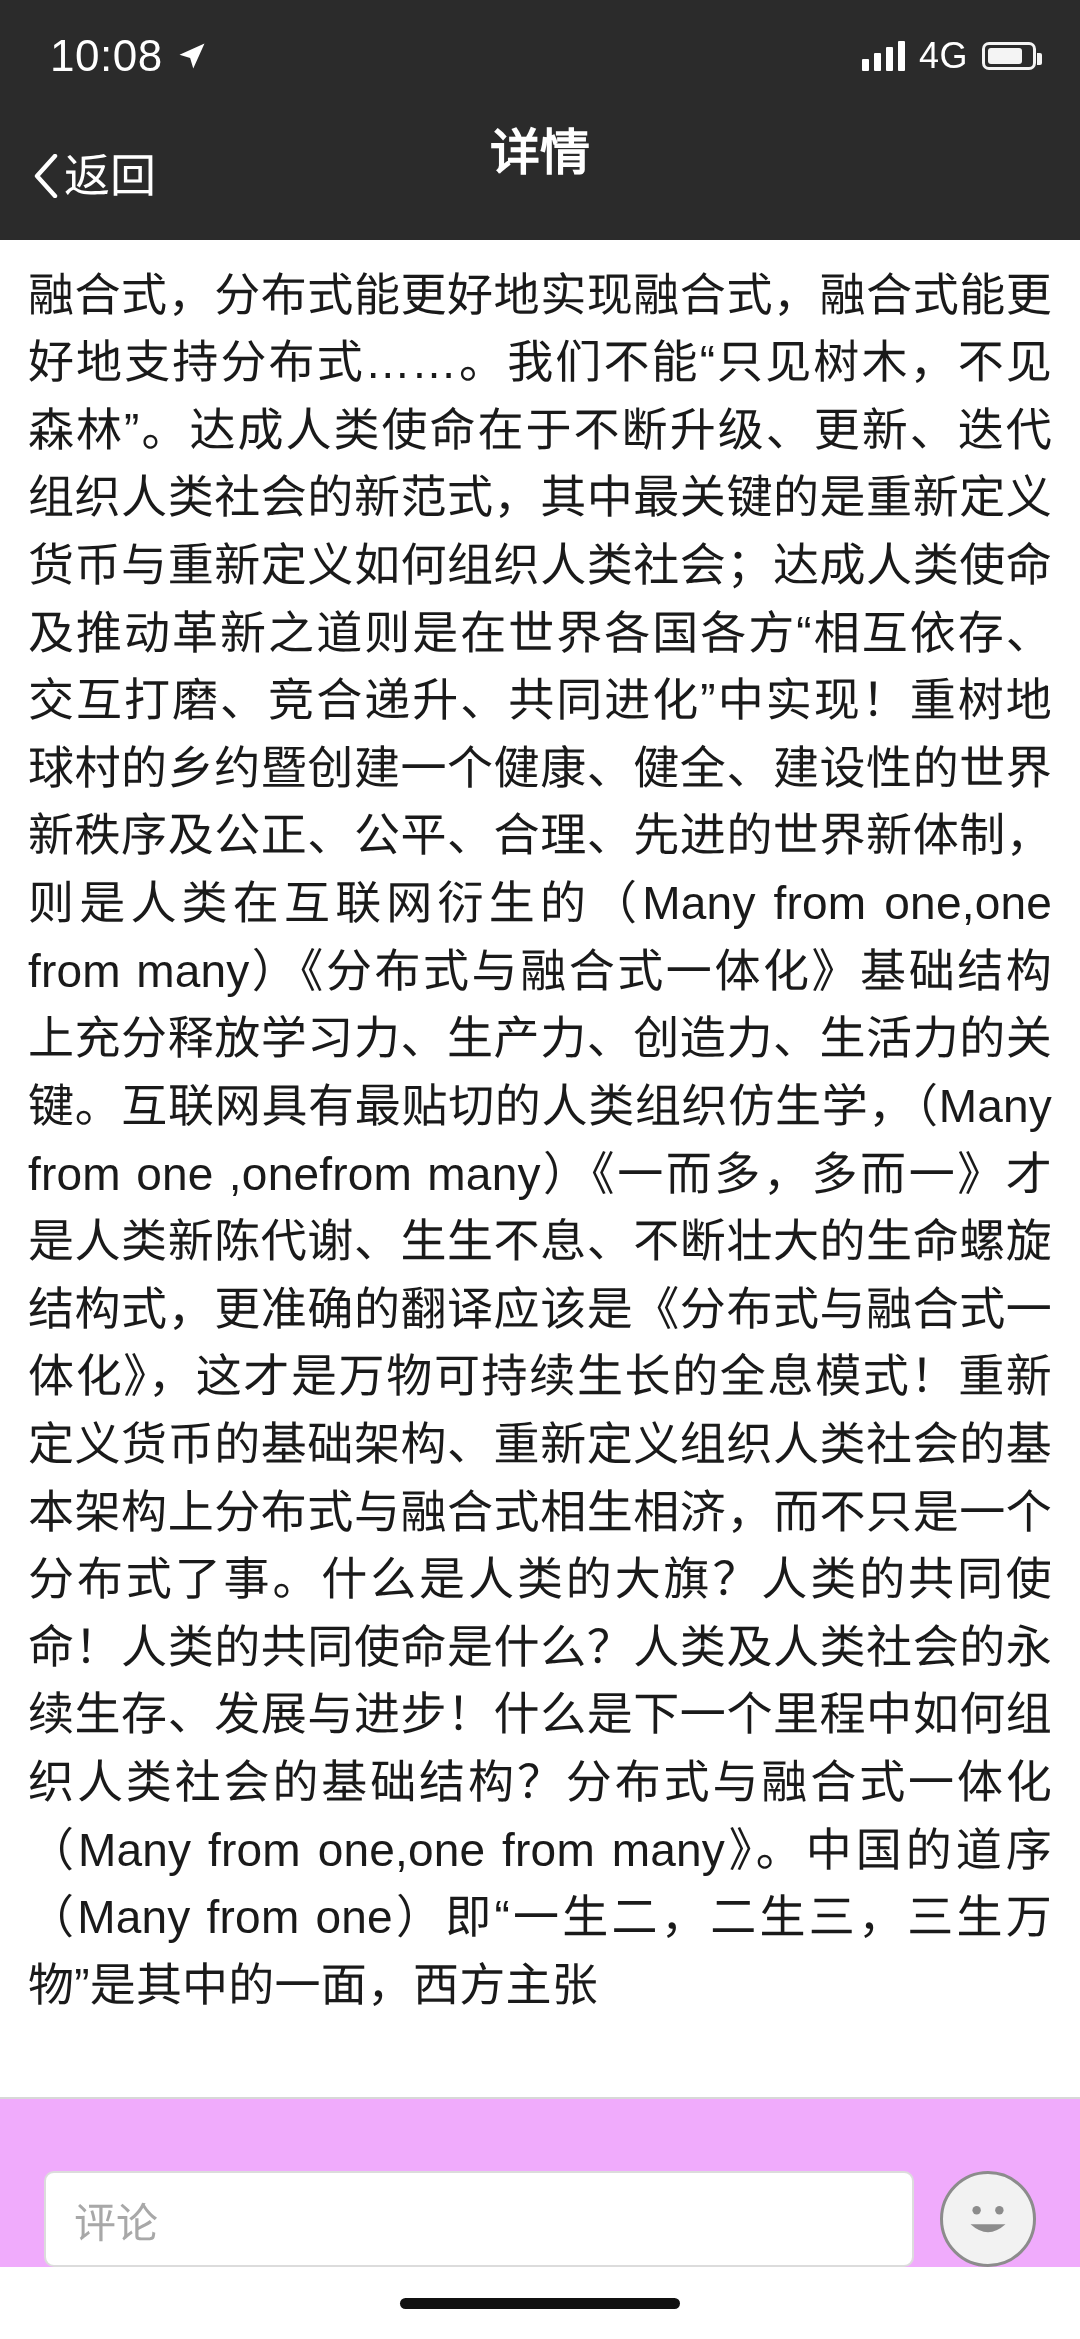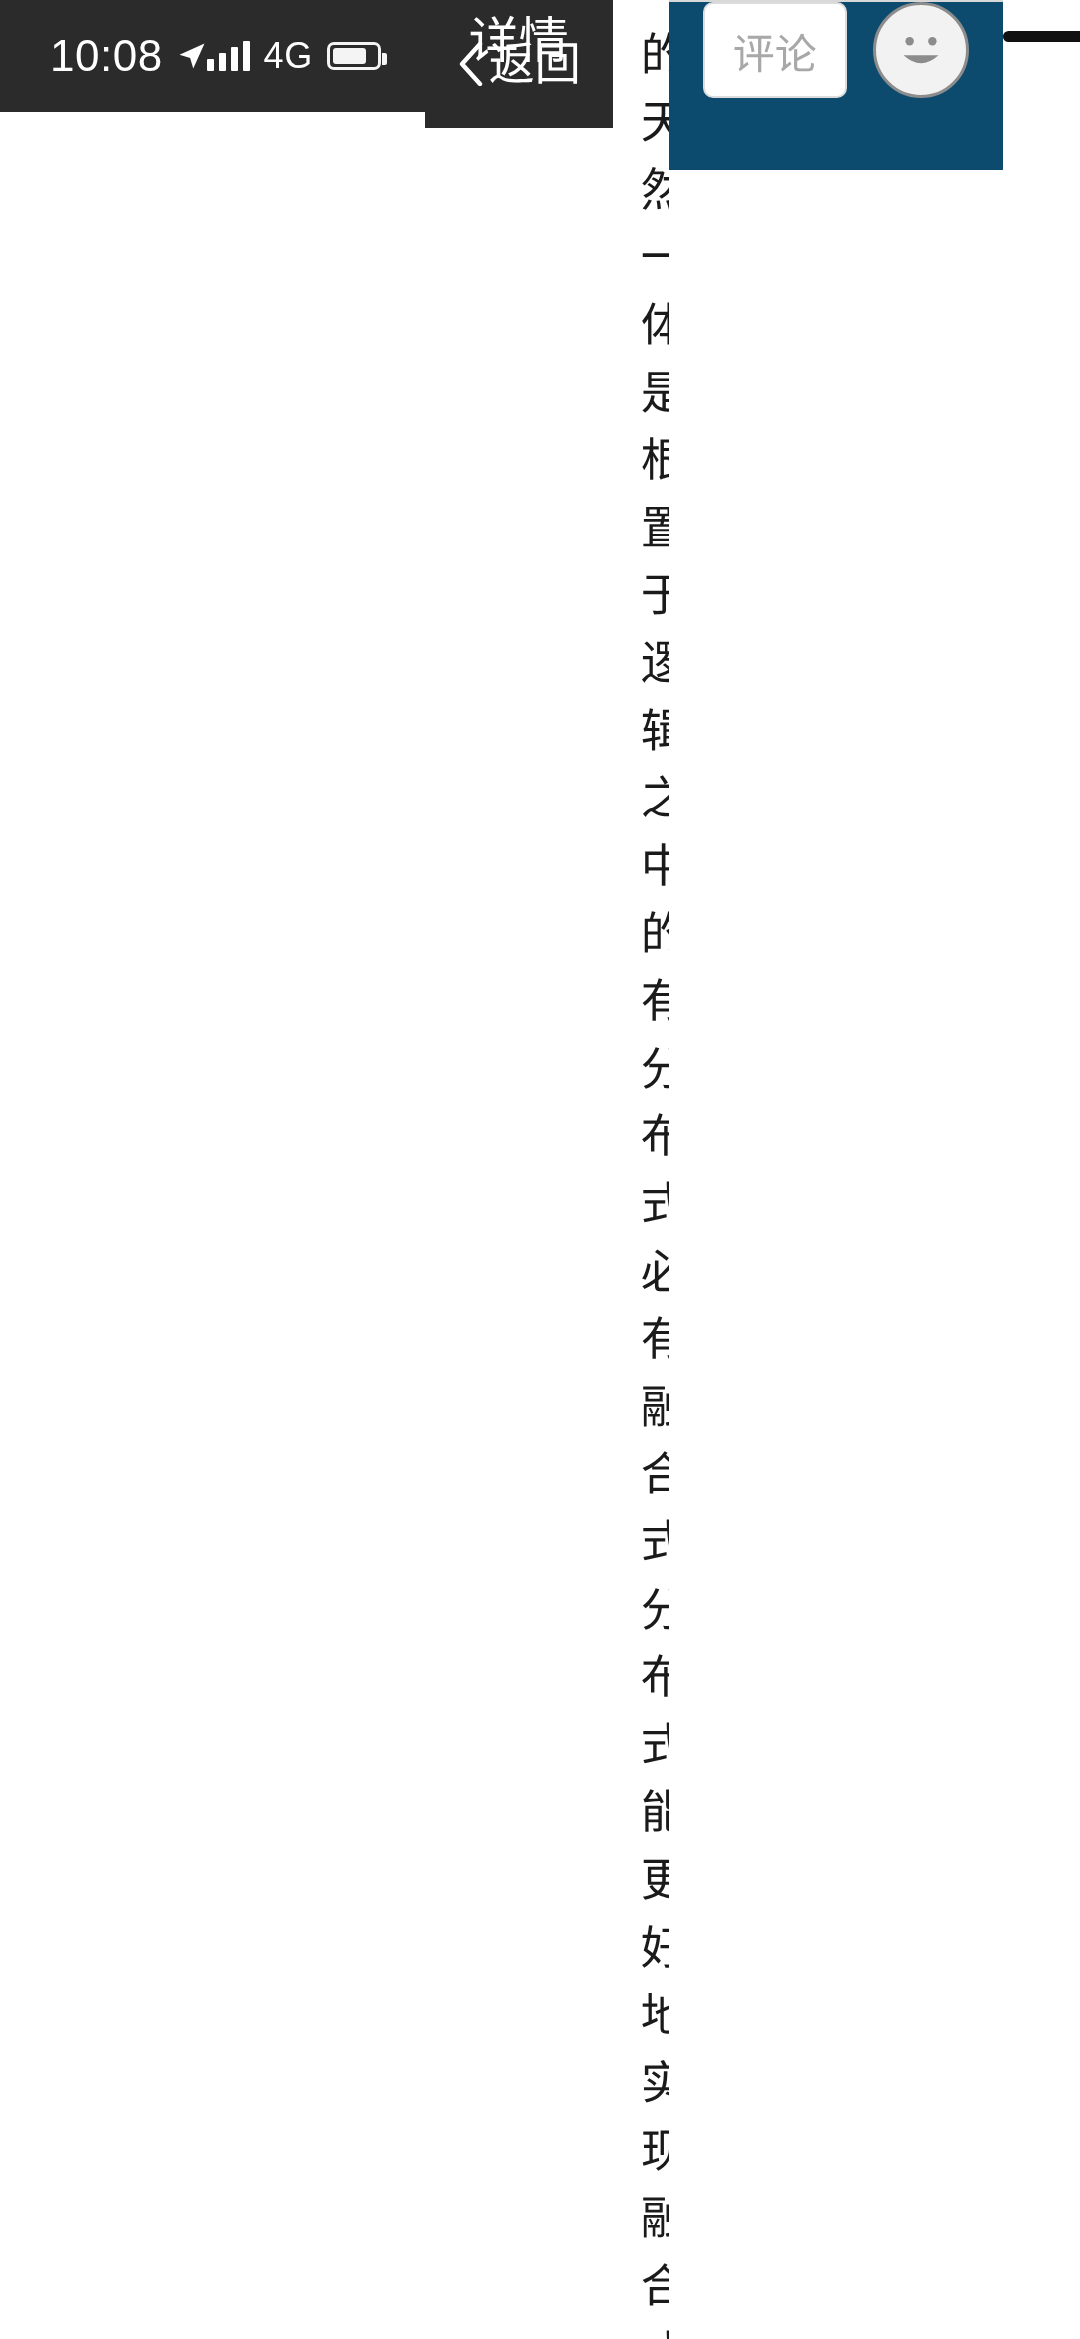--- a/index.html
+++ b/index.html
@@ -8,21 +8,21 @@
     height: 2339px;
     background: #ffffff;
     font-family: "Liberation Sans", "DejaVu Sans", sans-serif;
     overflow: hidden;
   }
   .phone {
     position: relative;
     width: 1080px;
     height: 2339px;
     display: flex;
-    flex-direction: row;
+    flex-direction: column;
     background: #ffffff;
   }
 
   
   .status-bar {
     height: 112px;
     background: #2b2b2b;
     color: #ffffff;
     display: flex;
     align-items: center;
@@ -119,21 +119,21 @@
   }
   .nav-back-label {
     font-size: 46px;
     line-height: 1;
   }
   .nav-title {
     position: absolute;
     left: 0; right: 0;
     text-align: center;
     font-size: 50px;
-    font-weight: 400;
+    font-weight: 700;
     pointer-events: none;
   }
 
   
   .content {
     flex: 1 1 auto;
     overflow: hidden;
     background: #ffffff;
     padding: 0 28px;
     position: relative;
@@ -150,25 +150,25 @@
     position: absolute;
     top: 0; left: 0; right: 0;
     height: 10px;
     background: #ffffff;
   }
 
   
   .comment-bar {
     flex: none;
     height: 170px;
-    background: #0c4a6e;
+    background: #f0abfc;
     border-top: 2px solid #d8d8d8;
     display: flex;
-    align-items: flex-start;
-    padding: 0 34px;
+    align-items: flex-end;
+    padding: 0 44px;
     gap: 26px;
   }
   .comment-input {
     flex: 1 1 auto;
     height: 96px;
     background: #ffffff;
     border: 2px solid #dcdcdc;
     border-radius: 10px;
     display: flex;
     align-items: center;

